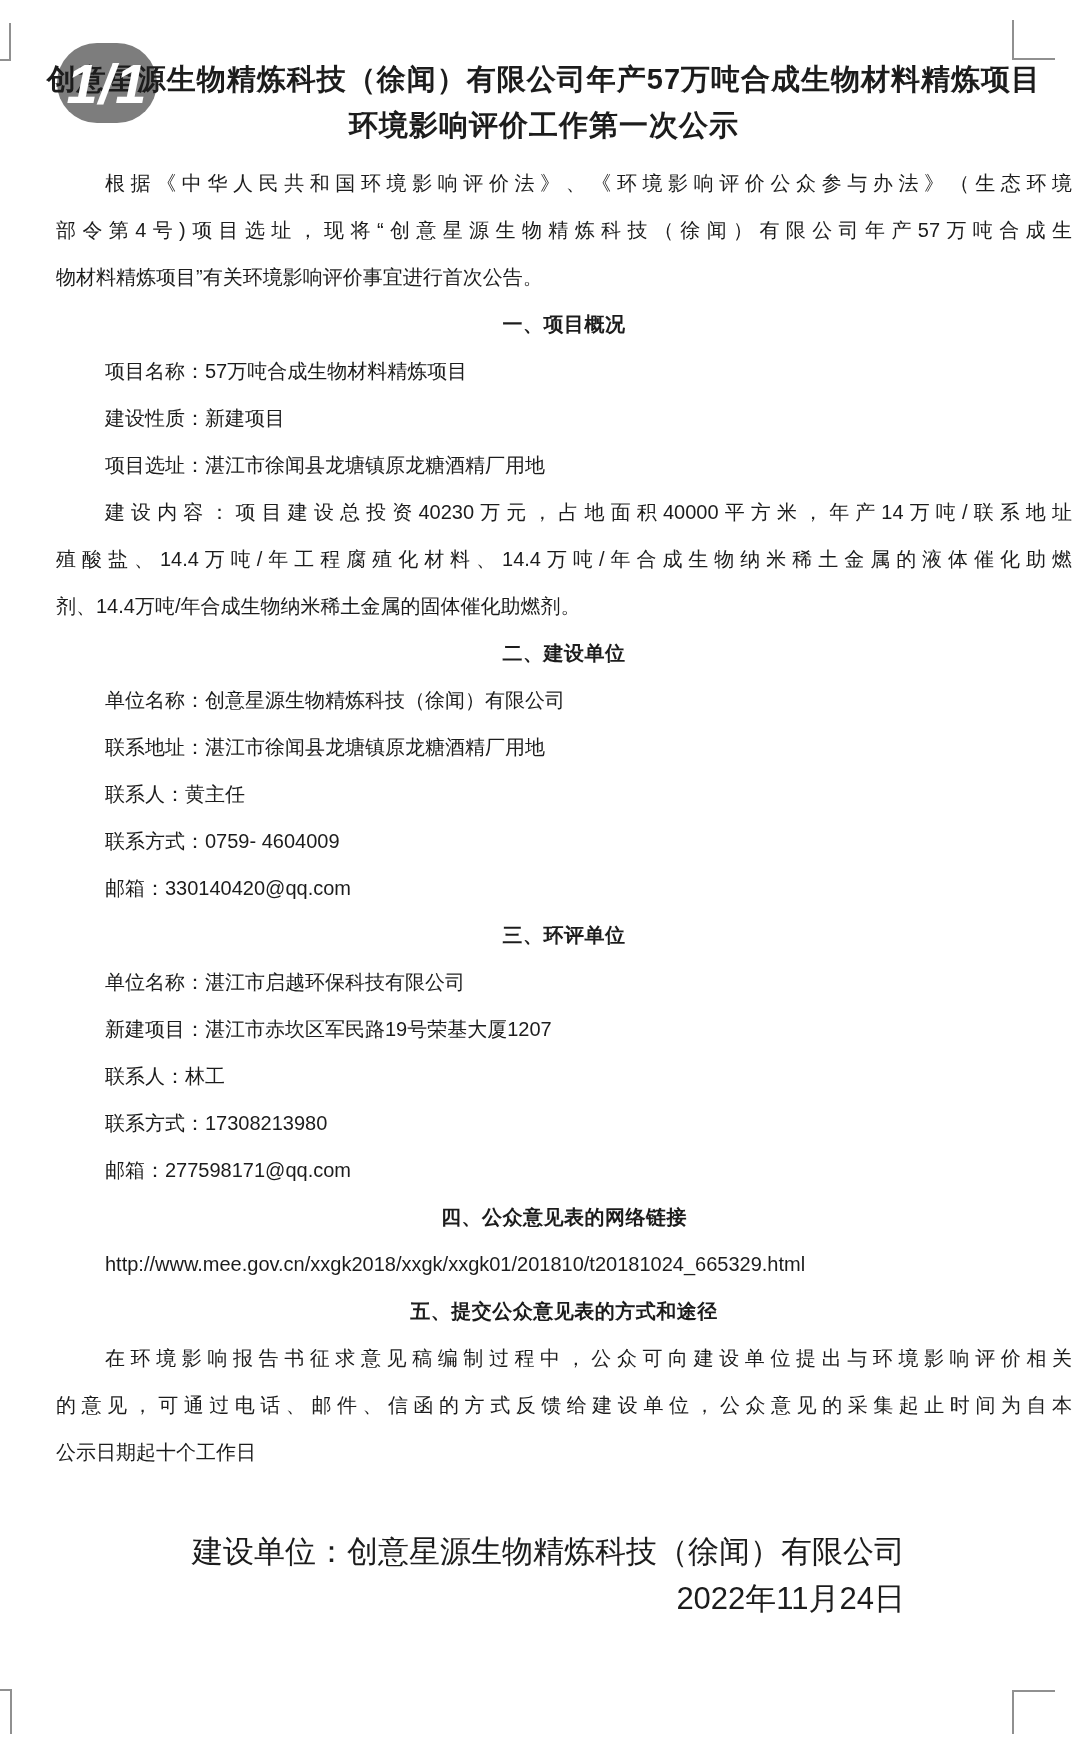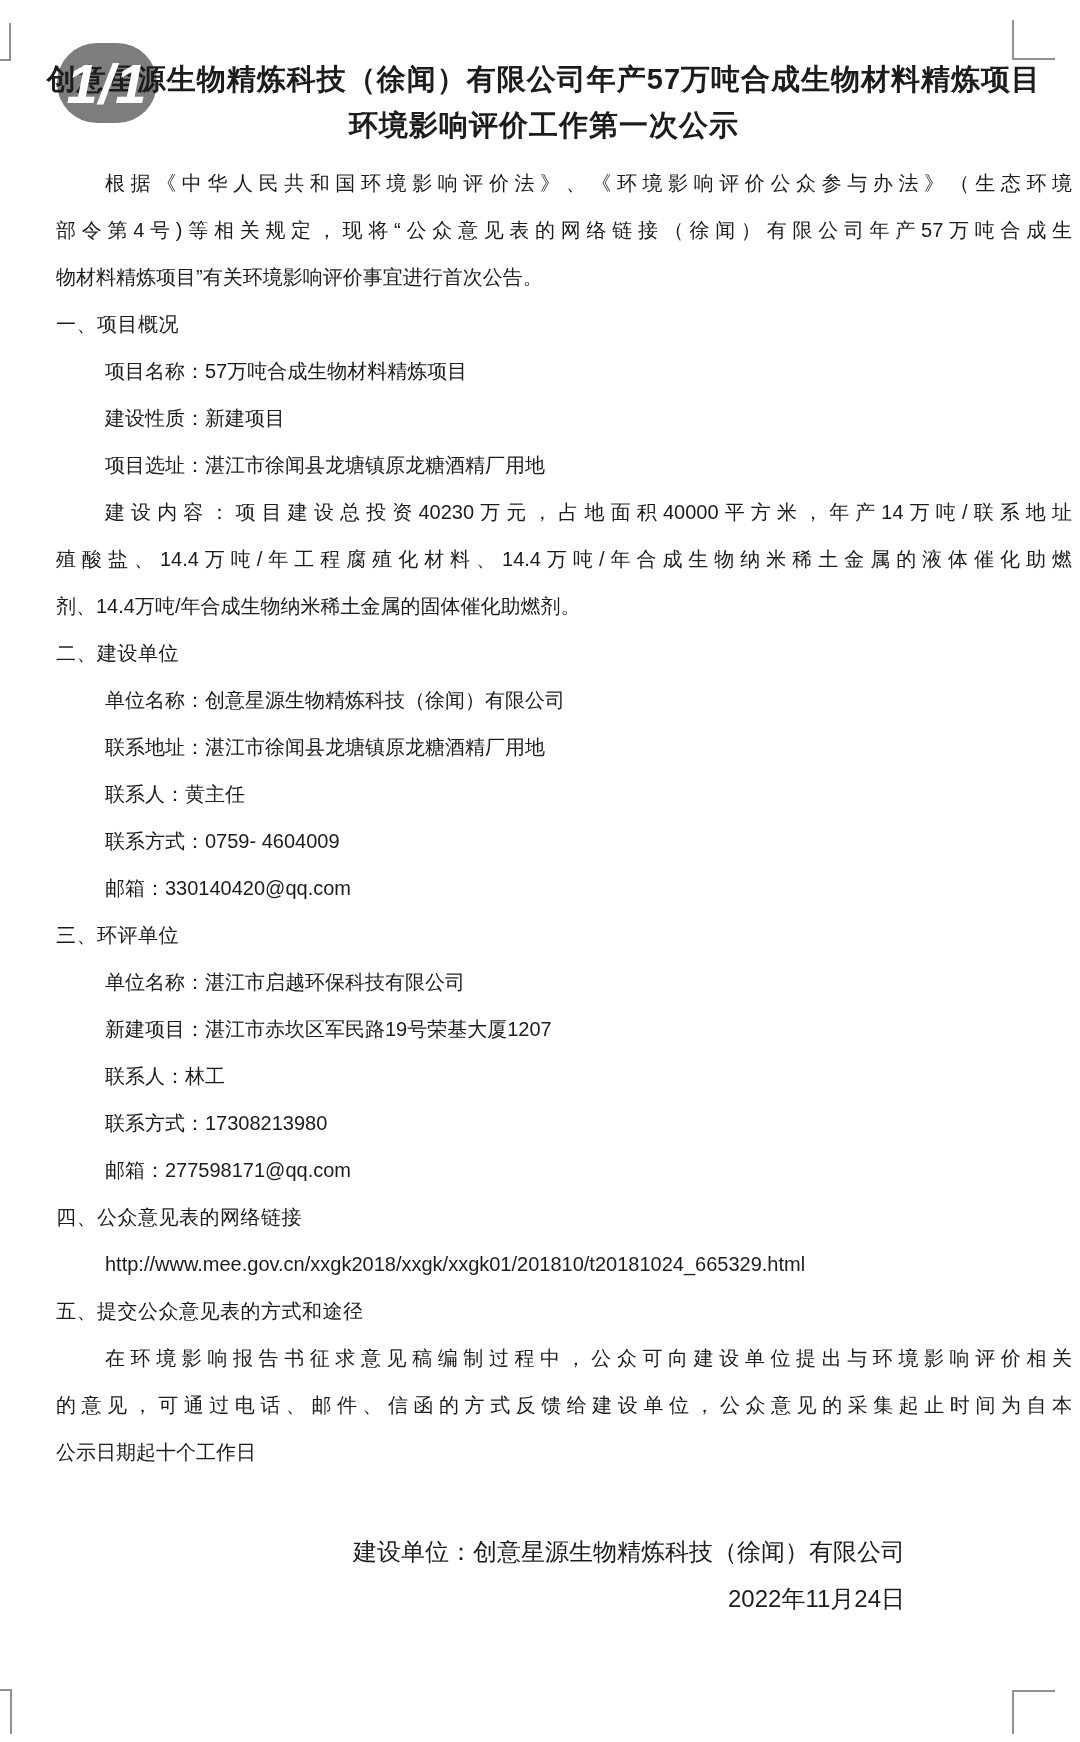--- a/index.html
+++ b/index.html
@@ -37,24 +37,24 @@
   }
   .content{
     position:absolute;left:8px;right:8px;top:160px;
     font-size:20px;
     margin-left:48px;
   }
   .line{height:47px;line-height:47px;white-space:nowrap;}
   .ind{padding-left:49px;}
   .just{white-space:normal;text-align:justify;text-align-last:justify;}
   .just.ind{padding-left:0;text-indent:49px;}
-  .heading{font-weight:normal;letter-spacing:0.5px;}
+  .heading{font-weight:bold;letter-spacing:0.5px;text-align:center;}
   .footer{
     position:absolute;right:175px;top:1528px;
-    text-align:right;font-size:24px;line-height:47px;white-space:nowrap;
+    text-align:right;font-size:31px;line-height:47px;white-space:nowrap;
   }
 </style>
 </head>
 <body>
 
 <div class="page">
 
   <div class="mark mark-tl"></div>
   <div class="mark mark-tr"></div>
   <div class="mark mark-bl"></div>
@@ -64,21 +64,21 @@
 
   <div class="title">
     <div>创意星源生物精炼科技（徐闻）有限公司年产57万吨合成生物材料精炼项目</div>
     <div>环境影响评价工作第一次公示</div>
   </div>
 
   <div class="badge-label">1/1</div>
 
   <div class="content">
     <div class="line just ind">根据《中华人民共和国环境影响评价法》、《环境影响评价公众参与办法》（生态环境</div>
-    <div class="line just">部令第4号)等相关规定，现将“公众意见表的网络链接（徐闻）有限公司年产57万吨合成生</div>
+    <div class="line just">部令第4号)项目选址，现将“创意星源生物精炼科技（徐闻）有限公司年产57万吨合成生</div>
     <div class="line">物材料精炼项目”有关环境影响评价事宜进行首次公告。</div>
 
     <div class="line heading">一、项目概况</div>
     <div class="line ind">项目名称：57万吨合成生物材料精炼项目</div>
     <div class="line ind">建设性质：新建项目</div>
     <div class="line ind">项目选址：湛江市徐闻县龙塘镇原龙糖酒精厂用地</div>
     <div class="line just ind">建设内容：项目建设总投资40230万元，占地面积40000平方米，年产14万吨/联系地址</div>
     <div class="line just">殖酸盐、14.4万吨/年工程腐殖化材料、14.4万吨/年合成生物纳米稀土金属的液体催化助燃</div>
     <div class="line">剂、14.4万吨/年合成生物纳米稀土金属的固体催化助燃剂。</div>
 

